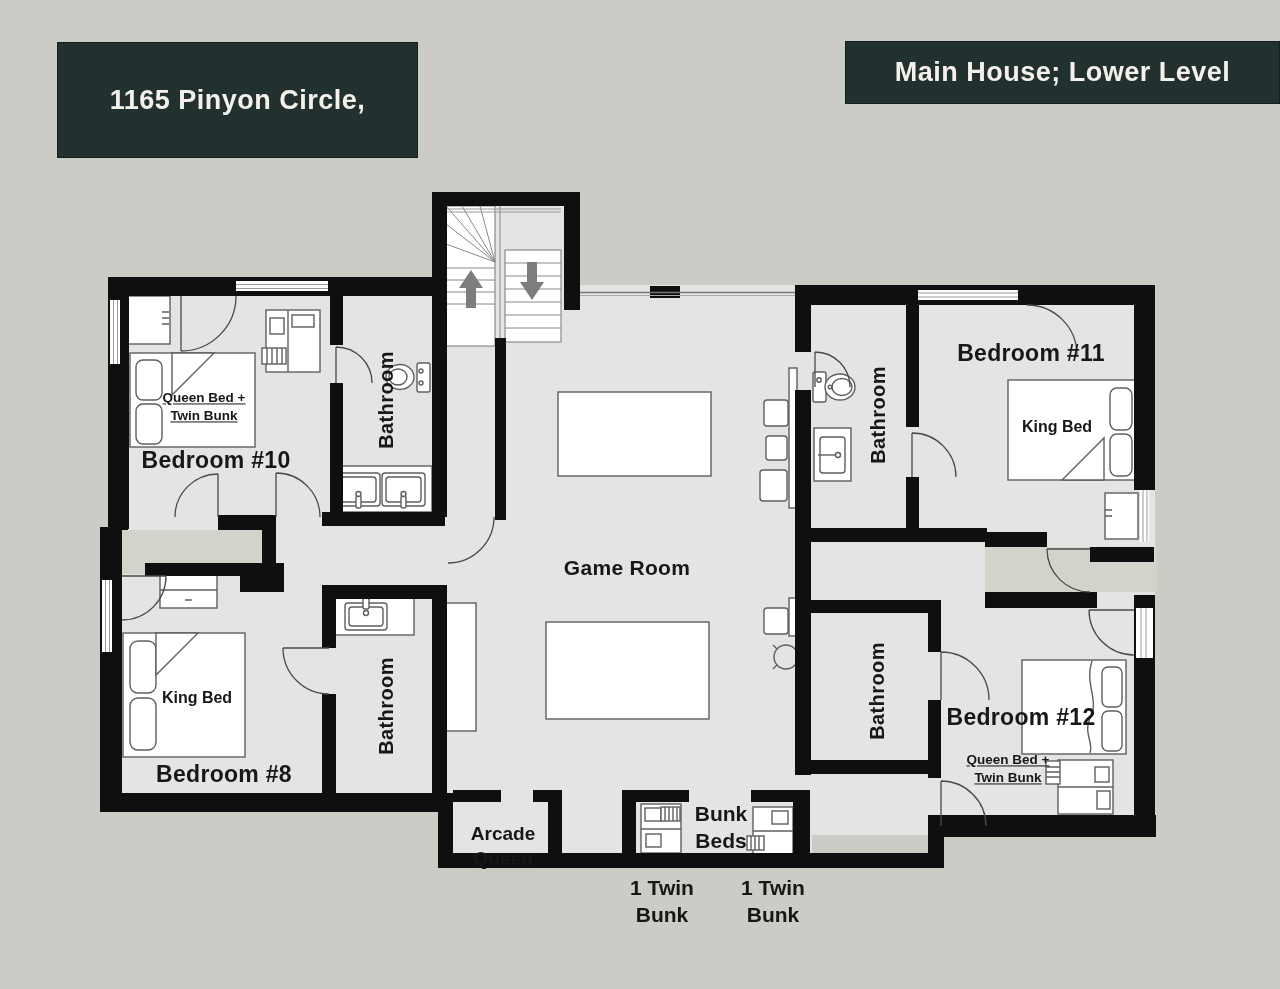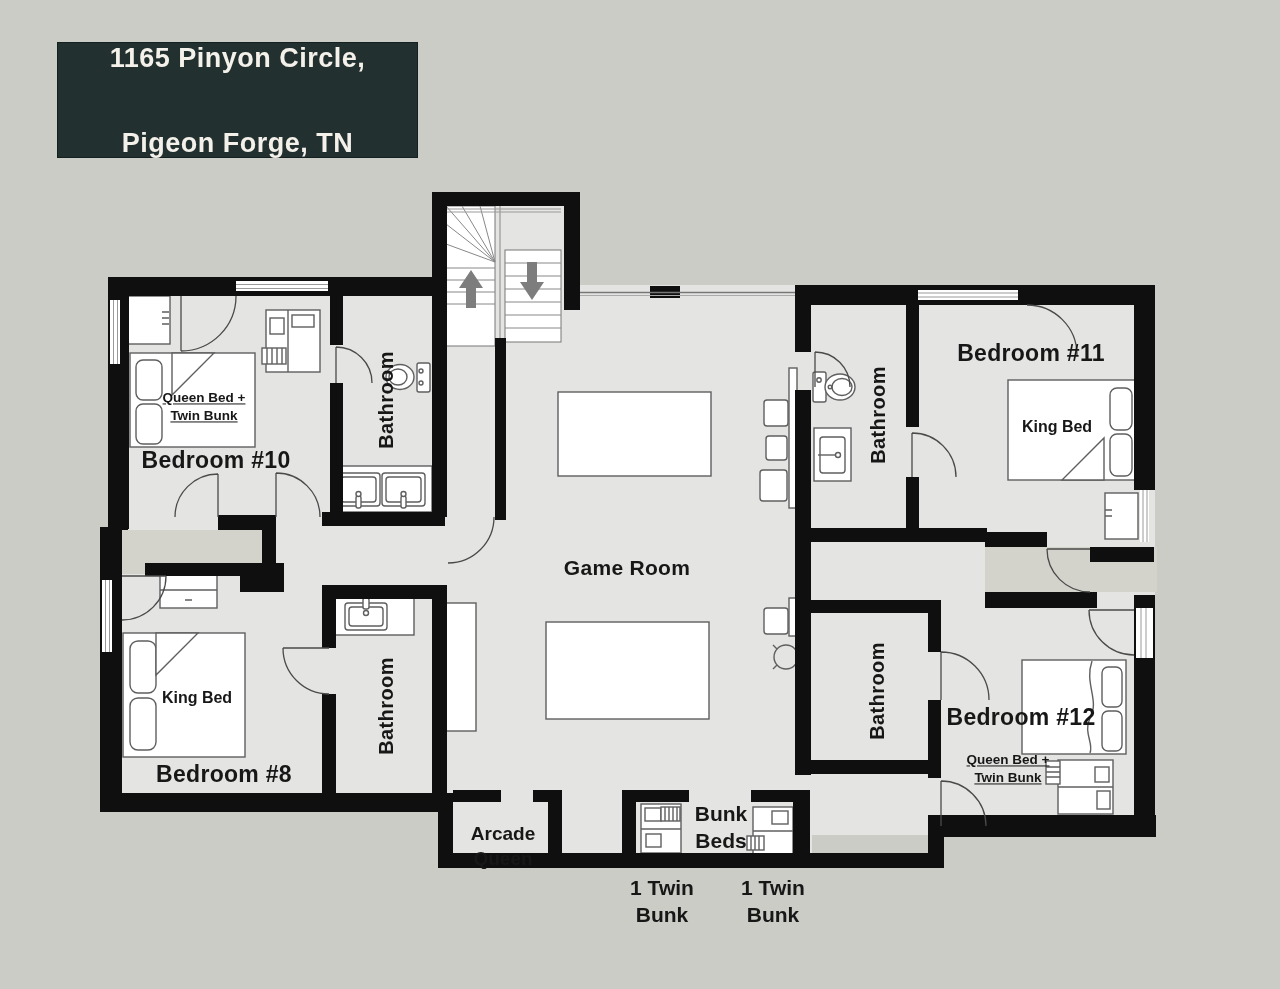--- a/index.html
+++ b/index.html
@@ -23,23 +23,25 @@
   .twin-cap{font-size:21px;text-align:center;}
   .game{font-size:21px;letter-spacing:.3px;}
 </style>
 </head>
 <body>
 
 <div id="canvas">
 
   <div class="hdr-box" id="address-box">
     <span>1165 Pinyon Circle,</span>
-    <span>Pigeon Forge, TN</span>
-  </div>
-
+  </div>
+
+  <div class="hdr-box" id="level-box">
+    <span>Main House; Lower Level</span>
+  </div>
 
   <svg id="plan-svg" width="1280" height="989" viewBox="0 0 1280 989">
 
     <g fill="#e4e4e2">
       <rect x="108" y="277" width="340" height="535"></rect>
       <rect x="435" y="192" width="145" height="160"></rect>
       <rect x="446" y="285" width="360" height="525"></rect>
       <rect x="438" y="790" width="374" height="70"></rect>
       <rect x="795" y="285" width="360" height="250"></rect>
       <rect x="795" y="535" width="360" height="300"></rect>

